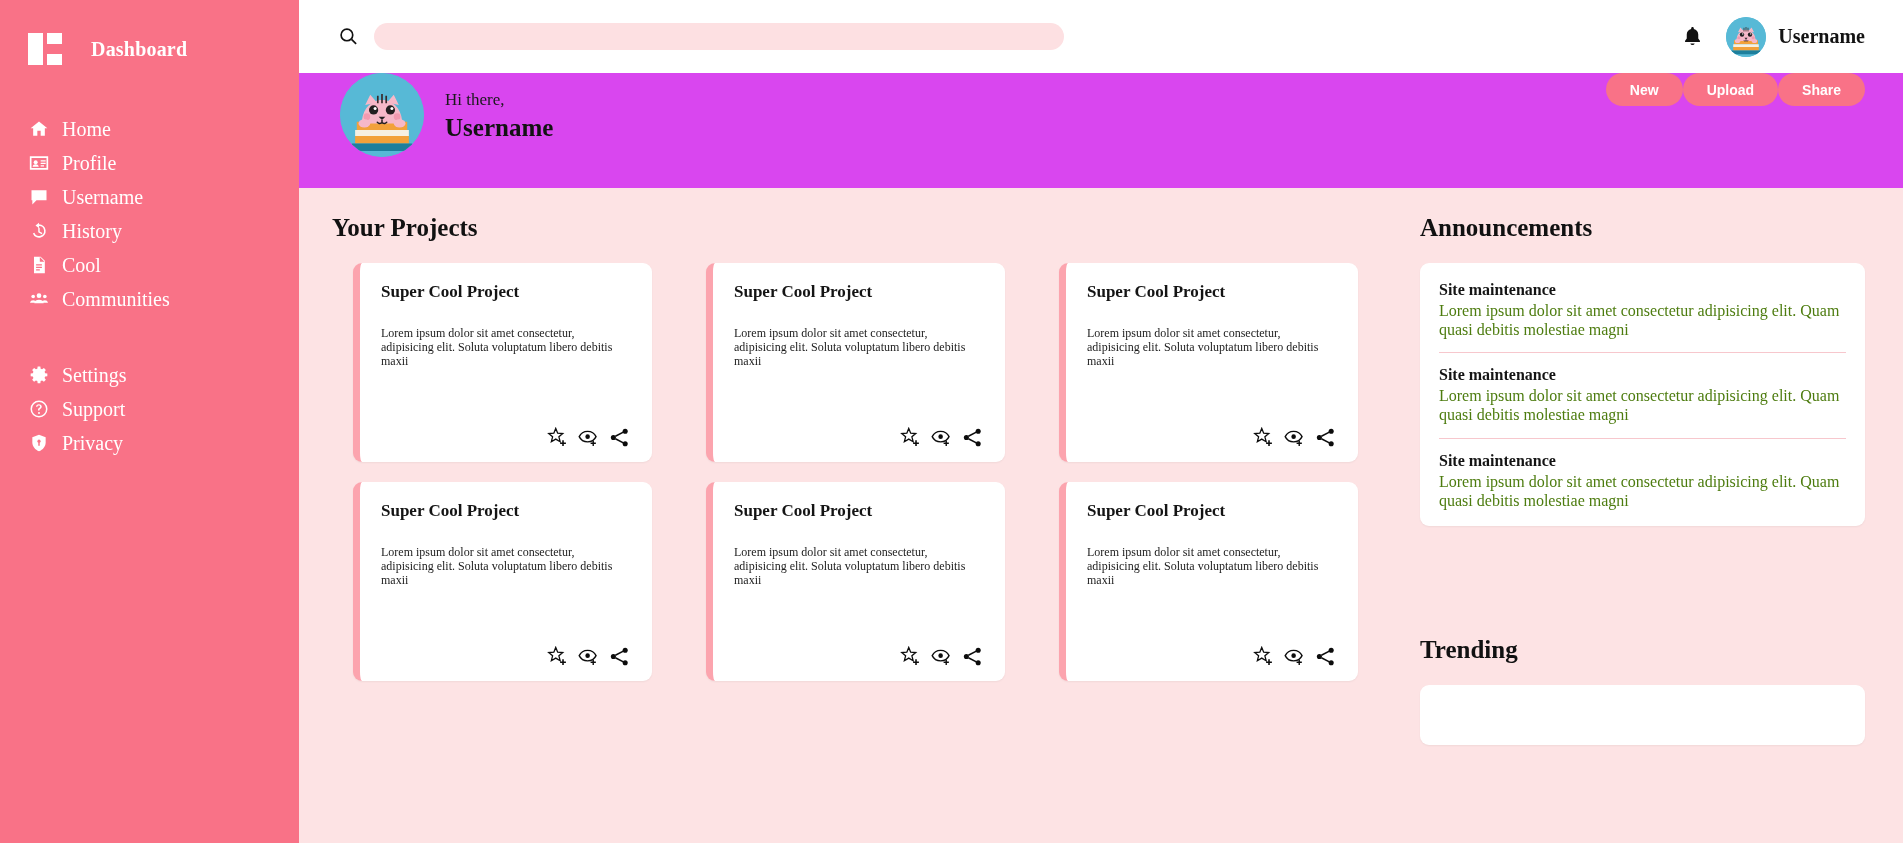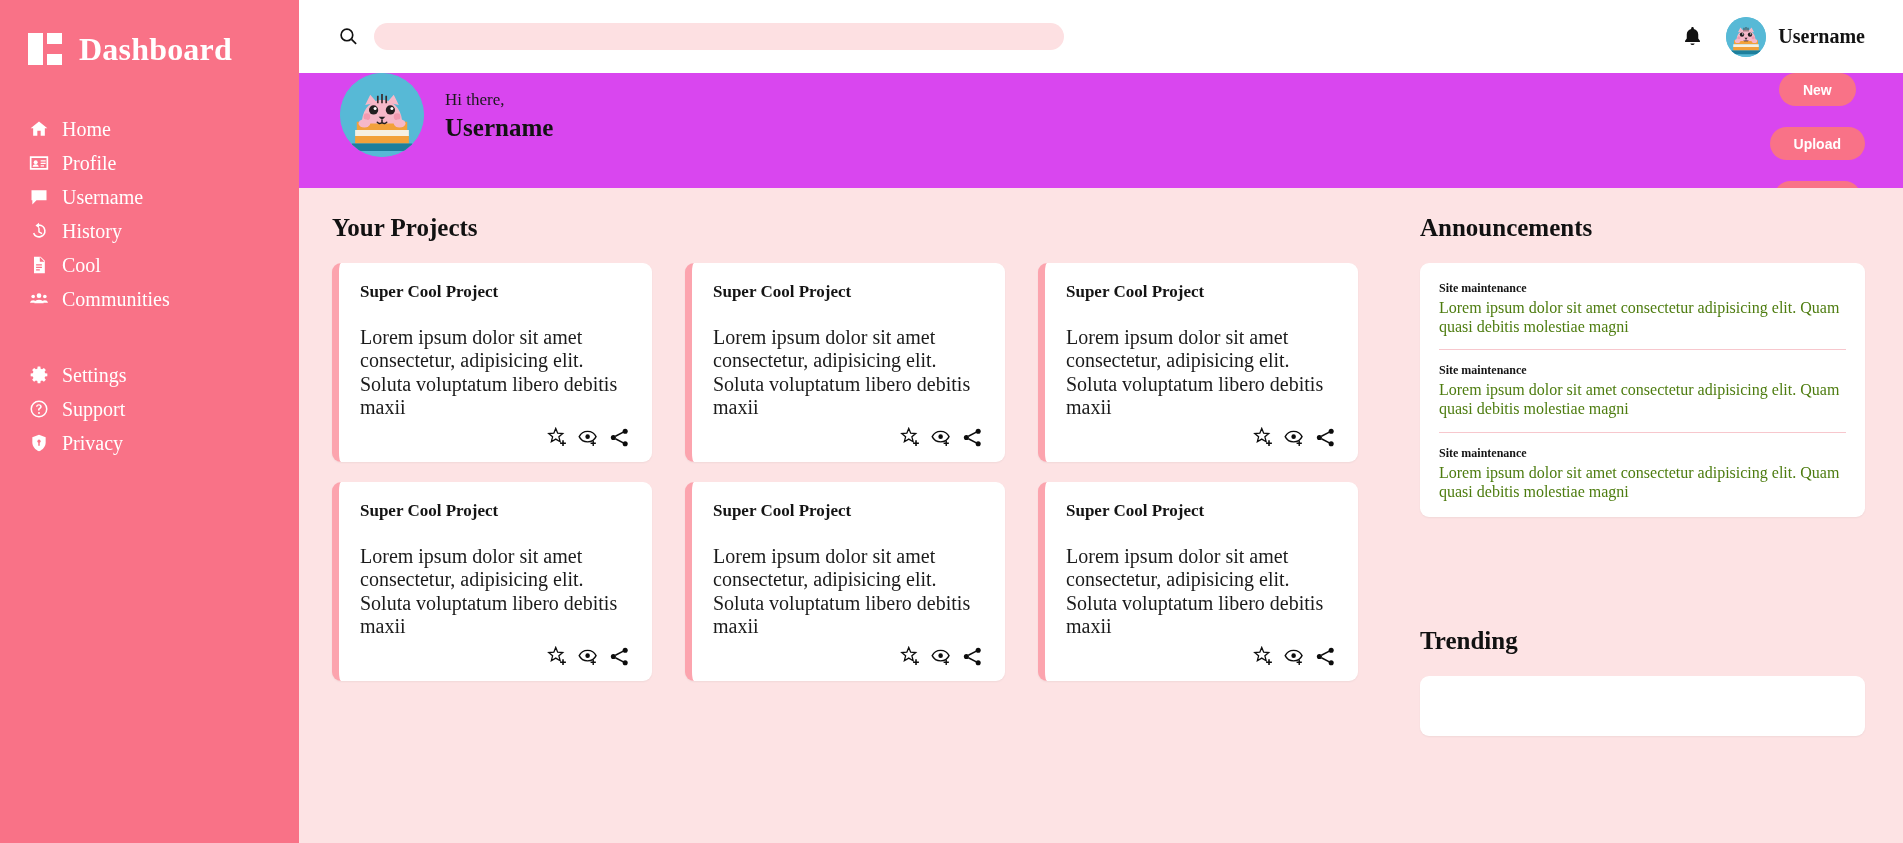--- a/index.html
+++ b/index.html
@@ -44,24 +44,25 @@
     grid-template-rows: 17px 11px;
     gap: 4px;
   }
   .brand-logo i { background: #ffffff; display: block; }
   .brand-logo i.a { grid-row: 1 / span 1; }
   .brand-logo i.b { grid-row: 1 / span 1; height: 11px; }
   .brand-logo i.c { height: 11px; }
   .brand-logo i.d { grid-row: 2 / span 1; height: 17px; margin-top: -6px; }
 
   .brand-title {
-    font-size: 32px;
+    font-size: 20px;
     font-weight: bold;
     letter-spacing: 0.2px;
     color: #ffffff;
+    margin-left: 12px;
   }
 
   .nav { margin-top: 40px; }
   .nav-group + .nav-group { margin-top: 42px; }
 
   .nav-item {
     display: flex;
     align-items: center;
     gap: 12px;
     height: 34px;
@@ -163,22 +164,20 @@
     font-size: 25px;
     font-weight: bold;
     color: #121212;
     line-height: 1.25;
     font-family: "Liberation Serif", serif;
   }
   .actions {
     margin-left: auto;
     display: flex;
     align-items: center;
-    gap: 21px;
-    flex-direction: column;
   }
   .btn {
     border: none;
     border-radius: 20px;
     background: #f97287;
     color: #ffffff;
     font-family: "Liberation Sans", sans-serif;
     font-weight: bold;
     font-size: 14px;
     height: 33px;
@@ -224,30 +223,31 @@
   .project-card {
     background: #ffffff;
     border-left: 7px solid #fca4ae;
     border-radius: 9px;
     height: 199px;
     padding: 19px 22px 14px 21px;
     display: flex;
     flex-direction: column;
     box-shadow: 0 1px 2px rgba(0,0,0,0.05);
     cursor: pointer;
+    margin-left: 21px;
   }
   .project-title {
     font-size: 17px;
     font-weight: bold;
     color: #141414;
     font-family: "Liberation Serif", serif;
     margin-bottom: 24px;
   }
   .project-desc {
-    font-size: 20px;
+    font-size: 12px;
     line-height: 1.17;
     color: #1b1b1b;
     font-family: "Liberation Serif", serif;
   }
   .card-icons {
     margin-top: auto;
     display: flex;
     justify-content: flex-end;
     align-items: center;
     gap: 10px;
@@ -263,21 +263,21 @@
     box-shadow: 0 1px 2px rgba(0,0,0,0.05);
   }
   .ann-item + .ann-item { margin-top: 13px; }
   .ann-divider {
     height: 1px;
     background: #f7c7cd;
     margin: 13px 0 0 0;
     border: none;
   }
   .ann-title {
-    font-size: 12px;
+    font-size: 16px;
     font-weight: bold;
     color: #141414;
     font-family: "Liberation Serif", serif;
     margin-bottom: 3px;
   }
   .ann-body {
     font-size: 16px;
     line-height: 1.17;
     color: #4d7c0f;
     font-family: "Liberation Serif", serif;

